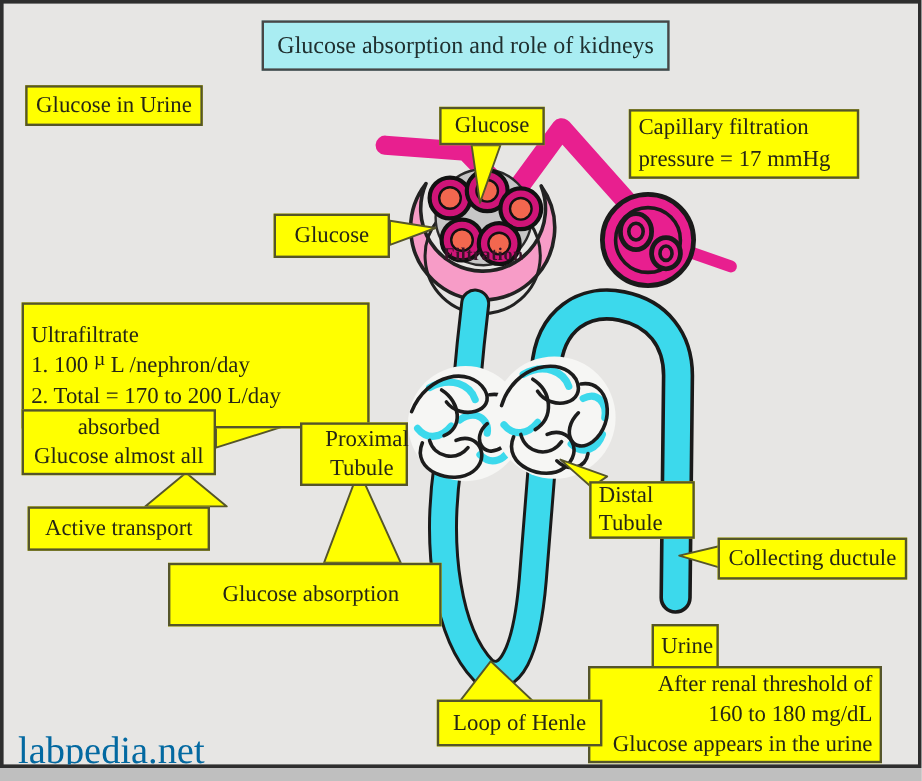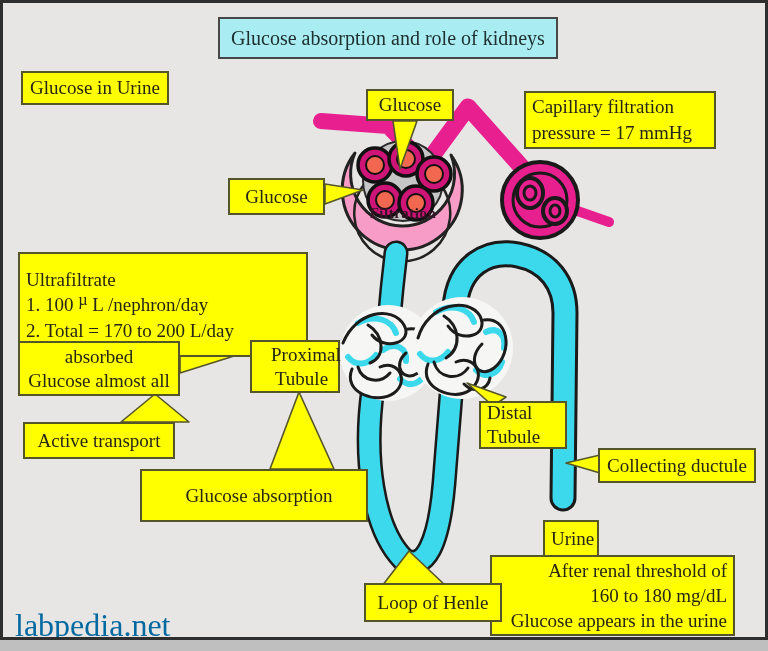--- a/index.html
+++ b/index.html
@@ -176,34 +176,34 @@
     <div>Ultrafiltrate</div>
     <div><span>1. 100 </span><span class="sup">µ</span><span> L /nephron/day</span></div>
     <div>2. Total = 170 to 200 L/day</div>
   </div>
 
   <div class="ybox center" style="left:15px;top:338px;width:162px;height:55px;">
     <div>absorbed</div>
     <div>Glucose almost all</div>
   </div>
 
-  <div class="ybox center" style="left:247px;top:337px;width:90px;height:53px;padding-left:19px;">
+  <div class="ybox center" style="left:247px;top:349px;width:90px;height:53px;padding-left:19px;">
     <div>Proximal</div>
     <div>Tubule</div>
   </div>
 
   <div class="ybox center" style="left:20px;top:419px;width:152px;height:37px;">
     <div>Active transport</div>
   </div>
 
   <div class="ybox center" style="left:137px;top:466px;width:228px;height:53px;padding-left:16px;">
     <div>Glucose absorption</div>
   </div>
 
-  <div class="ybox left" style="left:476px;top:398px;width:88px;height:48px;">
+  <div class="ybox left" style="left:488px;top:398px;width:88px;height:48px;">
     <div>Distal</div>
     <div>Tubule</div>
   </div>
 
   <div class="ybox center" style="left:595px;top:445px;width:158px;height:35px;">
     <div>Collecting ductule</div>
   </div>
 
   <div class="ybox center" style="left:540px;top:517px;width:56px;height:37px;">
     <div>Urine</div>

